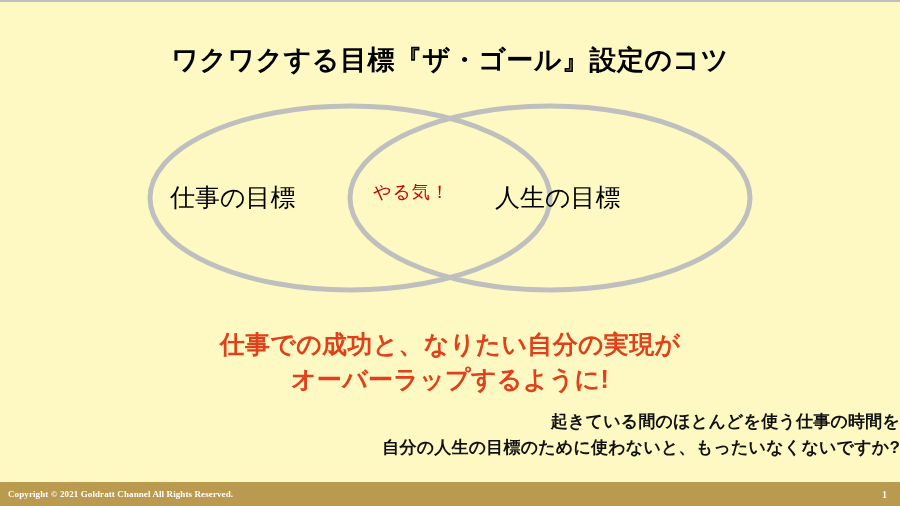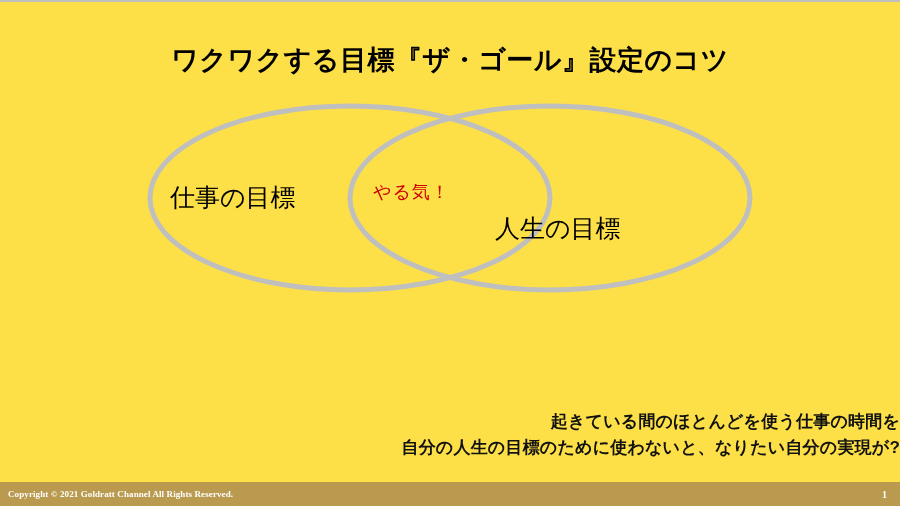--- a/index.html
+++ b/index.html
@@ -7,21 +7,21 @@
     padding: 0;
     background: #ffffff;
   }
   body {
     font-family: "Liberation Sans", "DejaVu Sans", sans-serif;
   }
   #slide {
     position: relative;
     width: 900px;
     height: 506px;
-    background: #fde047;
+    background: #fef9c3;
     overflow: hidden;
     border-top: 2px solid #bfbfbf;
     box-sizing: border-box;
   }
 
   
   .slide-title {
     position: absolute;
     top: 22px;
     left: 0;
@@ -57,21 +57,20 @@
   }
   .venn-label.left {
     left: 30px;
     top: 88px;
     width: 240px;
   }
   .venn-label.right {
     right: 25px;
     top: 88px;
     width: 240px;
-    margin-top: 31px;
   }
   .venn-label.center {
     left: 233px;
     top: 86px;
     width: 150px;
     color: #cc0000;
     font-weight: normal;
     font-size: 18px;
     letter-spacing: 1px;
   }
@@ -157,24 +156,28 @@
       <ellipse cx="410" cy="101" rx="200" ry="92" fill="none" stroke="#bfbfbf" stroke-width="5"></ellipse>
     </svg>
 
     <div class="venn-label left">仕事の目標</div>
 
     <div class="venn-label center">やる気！</div>
 
     <div class="venn-label right">人生の目標</div>
   </div>
 
+  <div class="accent-message">
+    <span class="line">仕事での成功と、なりたい自分の実現が</span>
+    <span class="line">オーバーラップするように!</span>
+  </div>
 
   <div class="question-block">
     <span class="line">起きている間のほとんどを使う仕事の時間を</span>
-    <span class="line">自分の人生の目標のために使わないと、なりたい自分の実現が?</span>
+    <span class="line">自分の人生の目標のために使わないと、もったいなくないですか?</span>
   </div>
 
   <div class="footer-bar">
     <span class="footer-copyright">Copyright © 2021 Goldratt Channel All Rights Reserved.</span>
     <span class="footer-pagenum">1</span>
   </div>
 
 </div>
 
 </body></html>

